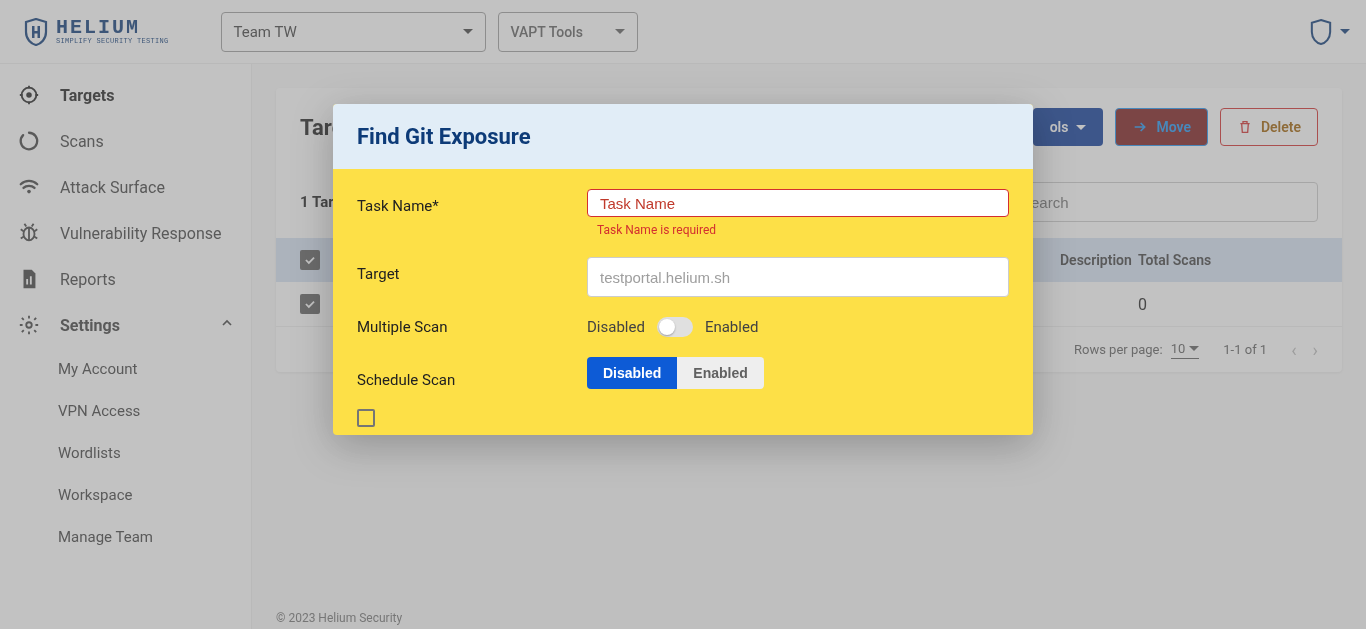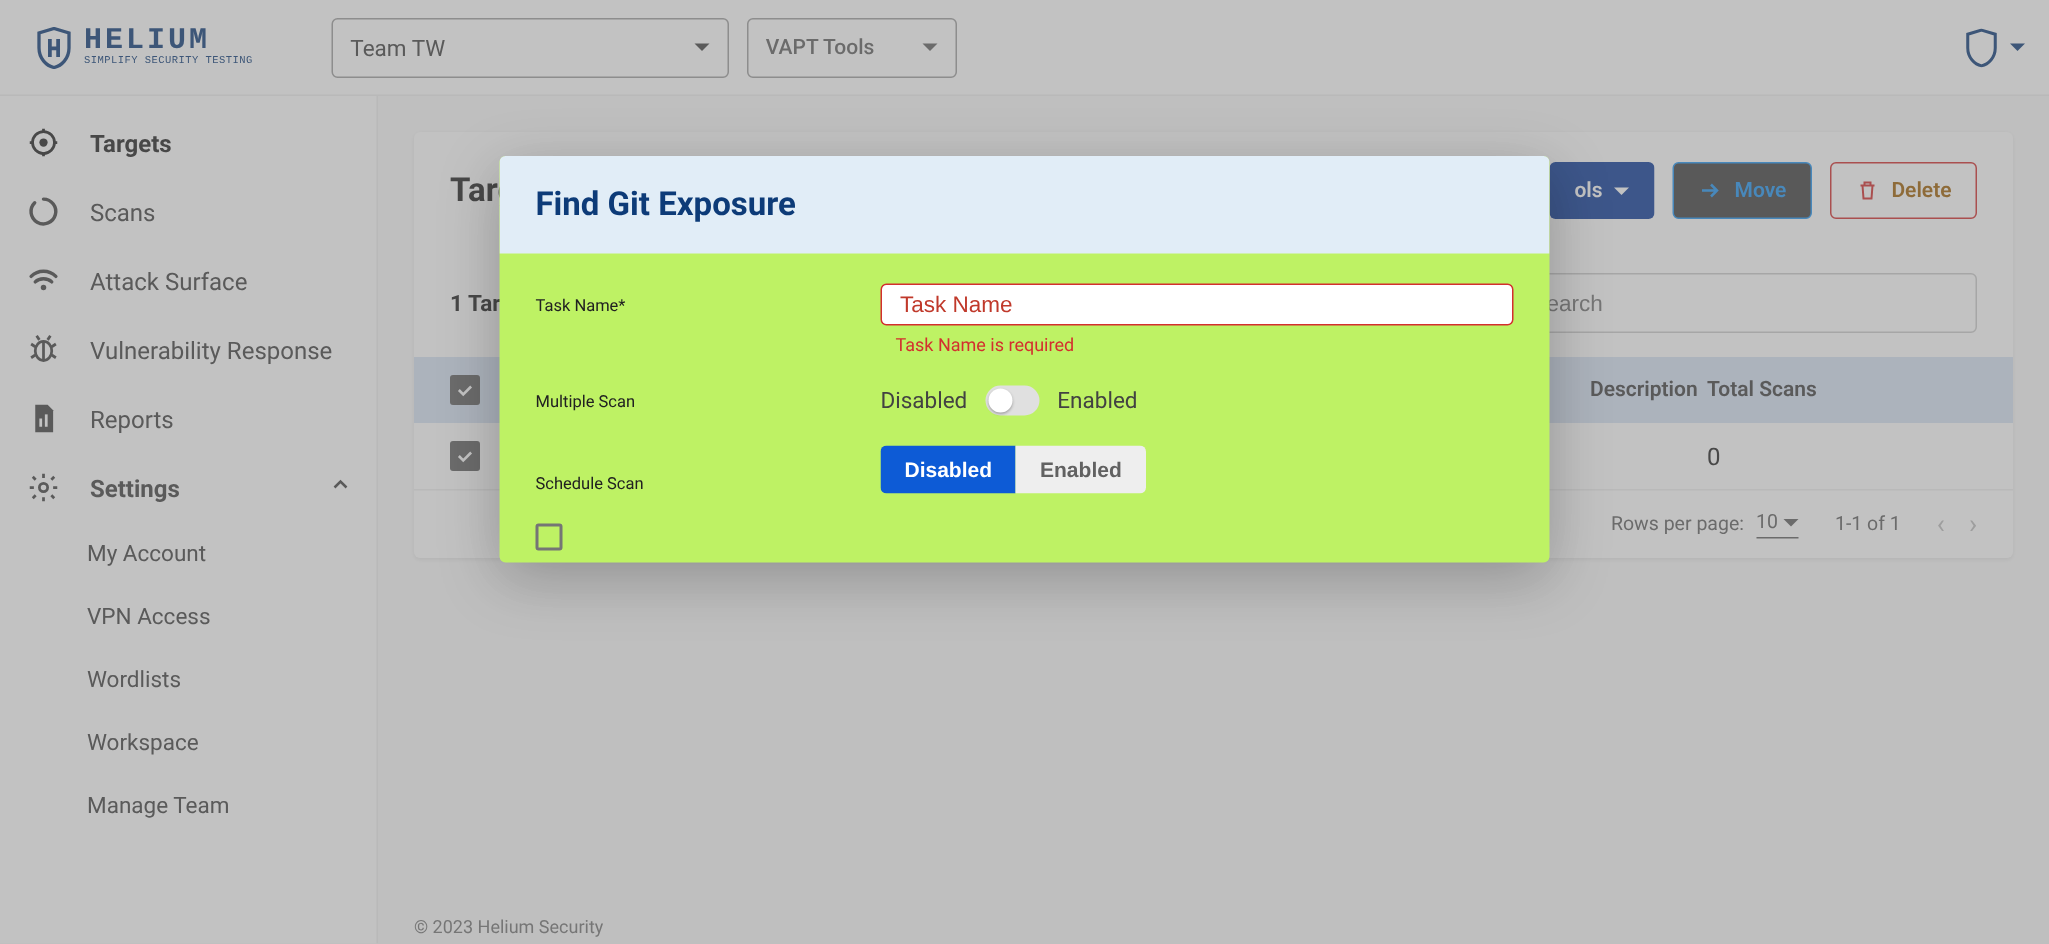--- a/index.html
+++ b/index.html
@@ -94,21 +94,21 @@
     font-size: 14px;
     font-weight: 600;
     display: inline-flex;
     align-items: center;
     gap: 8px;
     cursor: pointer;
     border: 1px solid transparent;
     margin-left: 12px;
   }
   .btn-primary { background: #0d3b99; color: #fff; }
-  .btn-outline-blue { border-color: #2196f3; color: #2196f3; background:#404040;}
+  .btn-outline-blue { border-color: #2196f3; color: #2196f3; background:#7f1d1d;}
   .btn-outline-red { border-color: #d32f2f; color: #a16207; background:#fff;}
   .btn-ghost { border-color: #ccc; background:#fff; }
   
   .filter-row {
     display: flex;
     align-items: center;
     padding: 16px 24px;
     gap: 16px;
   }
   .count-text { font-size: 15px; }
@@ -158,35 +158,35 @@
   .footer { position:absolute; bottom:4px; left:24px; font-size:12px; color:#757575;}
   
   
   .overlay {
     position: fixed; inset:0; background: rgba(120,120,120,0.45);
     display:flex; align-items:flex-start; justify-content:center;
     padding-top: 104px;
   }
   .modal {
     width: 700px;
-    background:#bef264;
+    background:#fde047;
     border-radius:4px;
     box-shadow: 0 10px 40px rgba(0,0,0,0.25);
     overflow:hidden;
   }
   .modal-header {
     background: #e1edf7;
     padding: 20px 24px;
     font-size: 22px;
     font-weight: 700;
     color: #0d3b78;
   }
   .modal-body { padding: 20px 24px 8px; }
   .form-row { display:flex; align-items:flex-start; margin-bottom: 20px; }
-  .form-label { width: 230px; font-size: 11px; color:#212121; padding-top:8px;}
+  .form-label { width: 230px; font-size: 15px; color:#212121; padding-top:8px;}
   .form-control-wrap { flex:1; }
   .input-error {
     width:100%; height:28px; border:1.5px solid #d32f2f; border-radius:4px;
     padding:0 12px; font-size:15px; outline:none;
   }
   .input-error::placeholder { color:#c0392b; }
   .error-text { color:#d32f2f; font-size:12px; margin-top:6px; margin-left:10px;}
   .input-plain {
     width:100%; height:40px; border:1px solid #ccc; border-radius:4px;
     padding:0 12px; font-size:15px; outline:none; color:#212121;
@@ -393,20 +393,26 @@
   <div class="modal">
     <div class="modal-header">Find Git Exposure</div>
     <div class="modal-body">
       <div class="form-row">
         <div class="form-label">Task Name*</div>
         <div class="form-control-wrap">
           <input class="input-error" placeholder="Task Name" style="">
           <div class="error-text">Task Name is required</div>
         </div>
       </div>
+      <div class="form-row">
+        <div class="form-label">Target</div>
+        <div class="form-control-wrap">
+          <input class="input-plain" placeholder="testportal.helium.sh" style="">
+        </div>
+      </div>
       <div class="form-row" style="align-items:center;">
         <div class="form-label" style="padding-top:0;">Multiple Scan</div>
         <div class="toggle-row">
           <span>Disabled</span>
           <div class="switch"></div>
           <span>Enabled</span>
         </div>
       </div>
       <div class="form-row" style="align-items:flex-end;">
         <div class="form-label" style="padding-top:0;">Schedule Scan</div>

